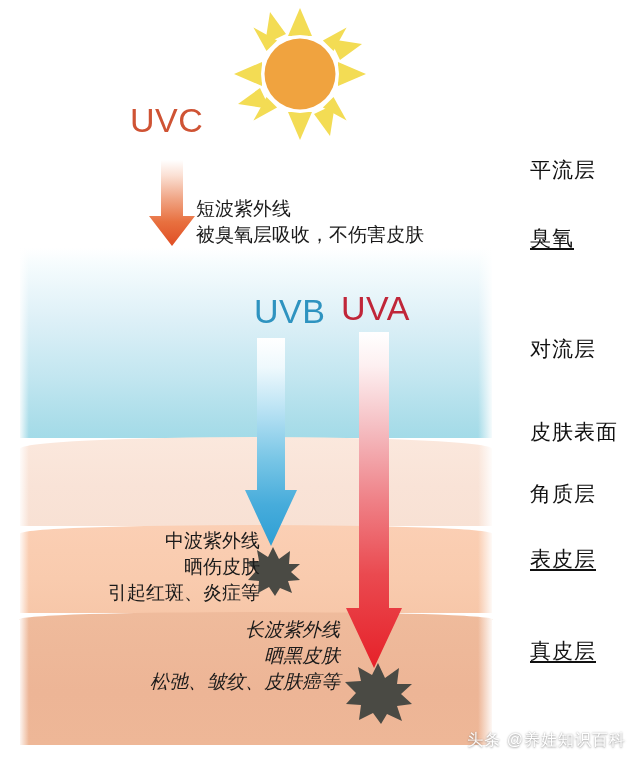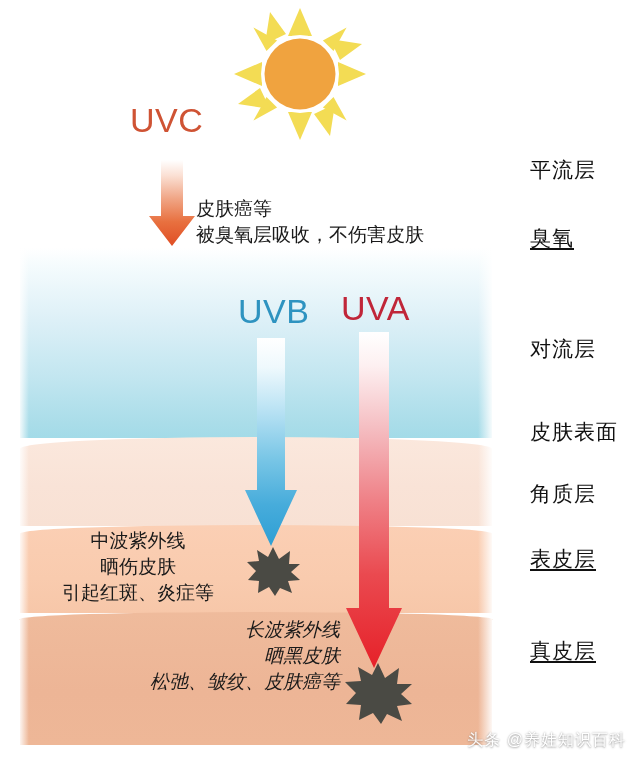--- a/index.html
+++ b/index.html
@@ -86,21 +86,21 @@
 
   
   .uv-label {
     position: absolute;
     font-size: 34px;
     letter-spacing: 0.5px;
     font-family: "Liberation Sans", "DejaVu Sans", sans-serif;
     white-space: nowrap;
   }
   #uvc-label { left: 130px; top: 101px; color: #cf5334; }
-  #uvb-label { left: 238px; top: 292px; color: #2e93c0; text-align: center; }
+  #uvb-label { left: 254px; top: 292px; color: #2e93c0; text-align: center; }
   #uva-label { left: 341px; top: 289px; color: #c02639; }
 
   
   .arrow { position: absolute; }
   #uvc-arrow { left: 148px; top: 160px; width: 48px; height: 88px; }
   #uvb-arrow { left: 244px; top: 338px; width: 54px; height: 210px; }
   #uva-arrow { left: 345px; top: 332px; width: 58px; height: 338px; }
 
   
   .burst { position: absolute; }
@@ -115,24 +115,24 @@
     line-height: 26px;
     white-space: pre;
     font-family: "Liberation Sans", "DejaVu Sans", sans-serif;
   }
   #uvc-annot {
     left: 196px;
     top: 196px;
     text-align: left;
   }
   #uvb-annot {
-    left: 28px;
+    left: 40px;
     top: 528px;
     width: 220px;
-    text-align: center;
+    text-align: right;
   }
   #uva-annot {
     left: 85px;
     top: 617px;
     width: 255px;
     text-align: right;
     font-style: italic;
   }
 
   
@@ -207,21 +207,21 @@
           <stop offset="0%" stop-color="#ffffff"></stop>
           <stop offset="18%" stop-color="#fbe0d4"></stop>
           <stop offset="45%" stop-color="#f0a585"></stop>
           <stop offset="72%" stop-color="#e8703f"></stop>
           <stop offset="100%" stop-color="#e04e24"></stop>
         </linearGradient>
       </defs>
       <path d="M13,0 H35 V56 H47 L24,86 L1,56 H13 Z" fill="url(#gradUVC)"></path>
     </svg>
   </div>
-  <div class="annot" id="uvc-annot">皮肤癌等
+  <div class="annot" id="uvc-annot">短波紫外线
 被臭氧层吸收，不伤害皮肤</div>
 
   <div class="uv-label" id="uvb-label">UVB</div>
   <div class="arrow" id="uvb-arrow">
     <svg width="54" height="210" viewBox="0 0 54 210" aria-hidden="true">
       <defs>
         <linearGradient id="gradUVB" x1="0" y1="0" x2="0" y2="1">
           <stop offset="0%" stop-color="#ffffff"></stop>
           <stop offset="14%" stop-color="#eff9fd"></stop>
           <stop offset="34%" stop-color="#bbe3f4"></stop>

